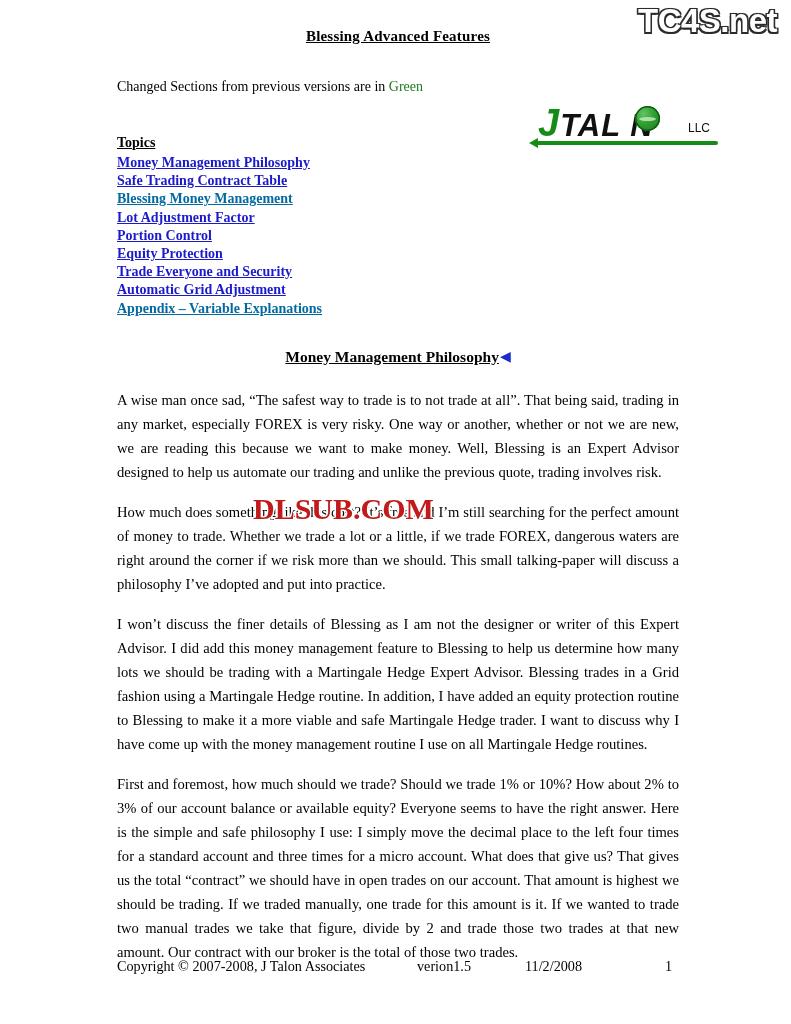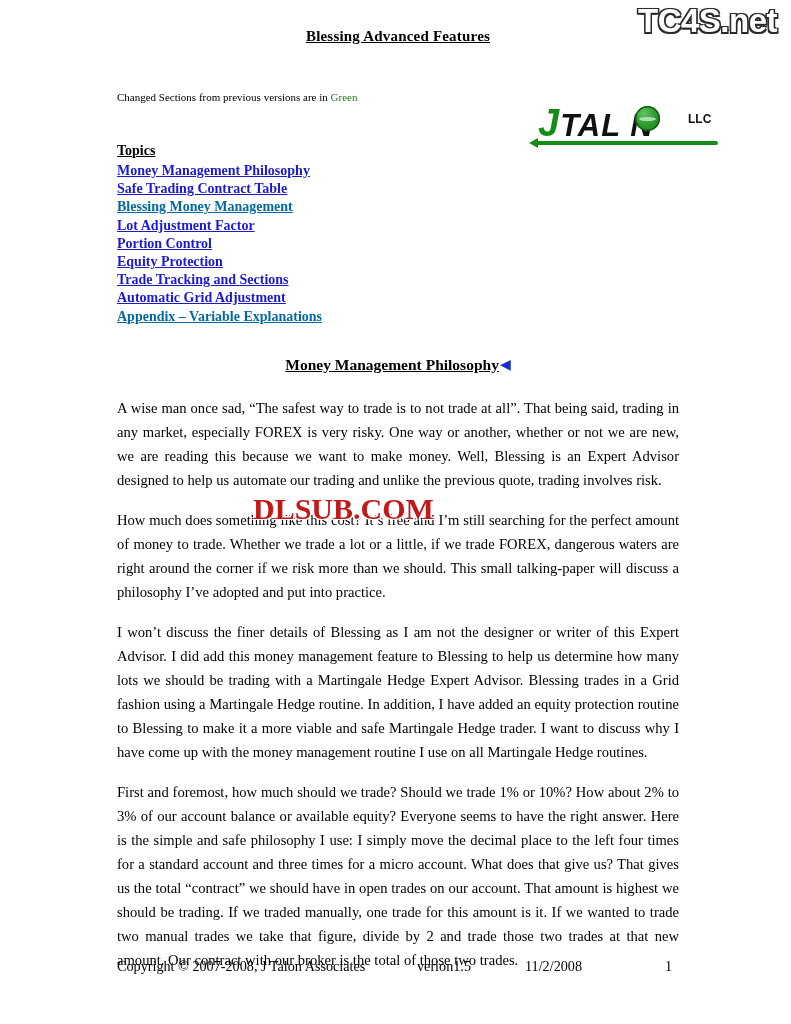--- a/index.html
+++ b/index.html
@@ -84,22 +84,22 @@
     text-align: center;
     font-weight: bold;
     font-size: 15px;
     text-decoration: underline;
     margin-top: 28px;
     margin-bottom: 0;
     letter-spacing: 0.2px;
   }
 
   .intro-line {
-    font-size: 11px;
-    margin-top: 46px;
+    font-size: 14px;
+    margin-top: 34px;
     font-family: Liberation Serif, serif;
   }
   .green { color: #1f7a1f; }
 
   .topics-head {
     font-weight: bold;
     font-size: 14px;
     text-decoration: underline;
     margin-top: 40px;
   }
@@ -174,23 +174,23 @@
     letter-spacing: 1px;
     color: #111111;
   }
   .logo .logo-j {
     color: #158c15;
     font-size: 38px;
   }
   .logo .logo-llc {
     position: absolute;
     left: 160px;
-    top: 12px;
+    top: 21px;
     font-family: "Liberation Sans", "DejaVu Sans", sans-serif;
-    font-weight: bold;
+    font-weight: normal;
     font-size: 12px;
     color: #111111;
   }
   .logo .logo-globe {
     position: absolute;
     left: 107px;
     top: 6px;
     width: 25px;
     height: 25px;
     border-radius: 50%;
@@ -251,21 +251,21 @@
 
     <div class="topics-head">Topics</div>
 
     <div class="toc">
       <a href="#">Money Management Philosophy</a>
       <a href="#">Safe Trading Contract Table</a>
       <a href="#" class="green-link">Blessing Money Management</a>
       <a href="#">Lot Adjustment Factor</a>
       <a href="#">Portion Control</a>
       <a href="#">Equity Protection</a>
-      <a href="#">Trade Tracking and Sections</a>
+      <a href="#">Trade Everyone and Security</a>
       <a href="#">Automatic Grid Adjustment</a>
       <a href="#" class="green-link">Appendix – Variable Explanations</a>
     </div>
 
     <div class="section-head">
       <span class="hl">Money Management Philosophy</span><span class="back-arrow">◀</span>
     </div>
 
     <p class="body first">A wise man once sad, “The safest way to trade is to not trade at all”.  That being said, trading in any market, especially FOREX is very risky.  One way or another, whether or not we are new, we are reading this because we want to make money.  Well, Blessing is an Expert Advisor designed to help us automate our trading and unlike the previous quote, trading involves risk.</p>
     <p class="body">How much does something like this cost?  It’s free and I’m still searching for the perfect amount of money to trade.  Whether we trade a lot or a little, if we trade FOREX, dangerous waters are right around the corner if we risk more than we should.  This small talking-paper will discuss a philosophy I’ve adopted and put into practice.</p>

